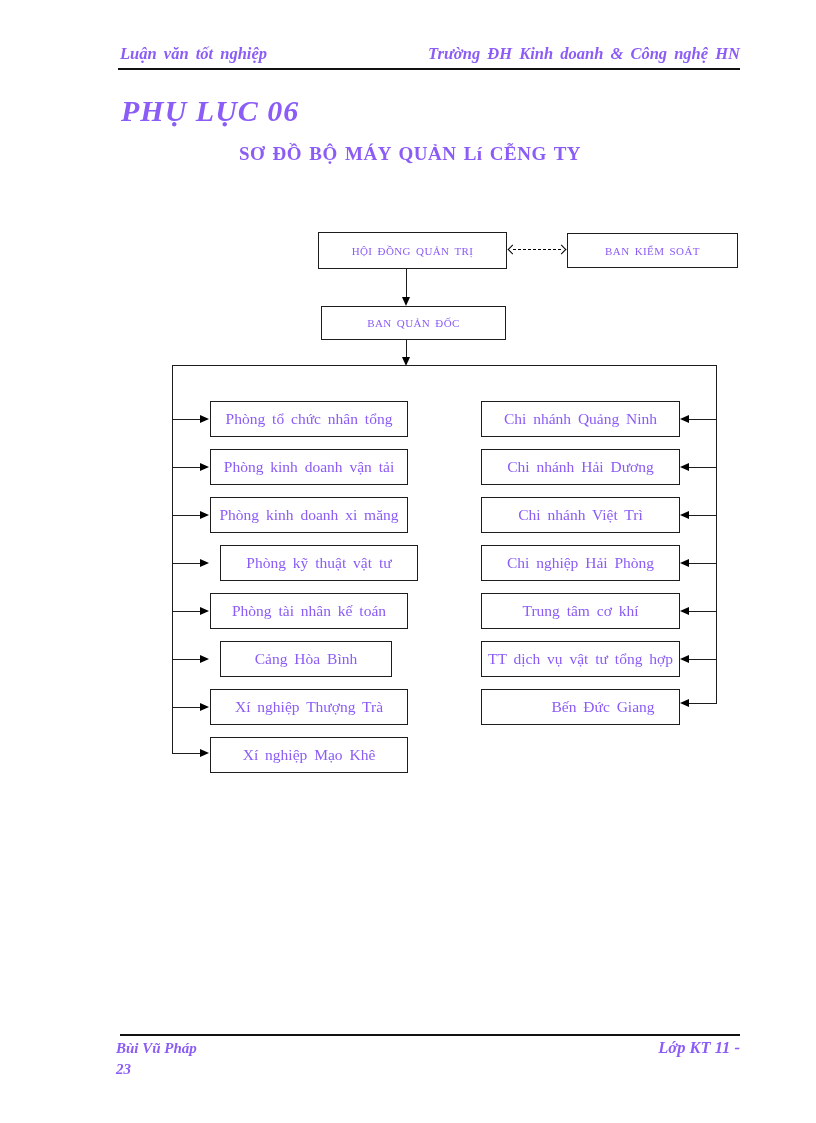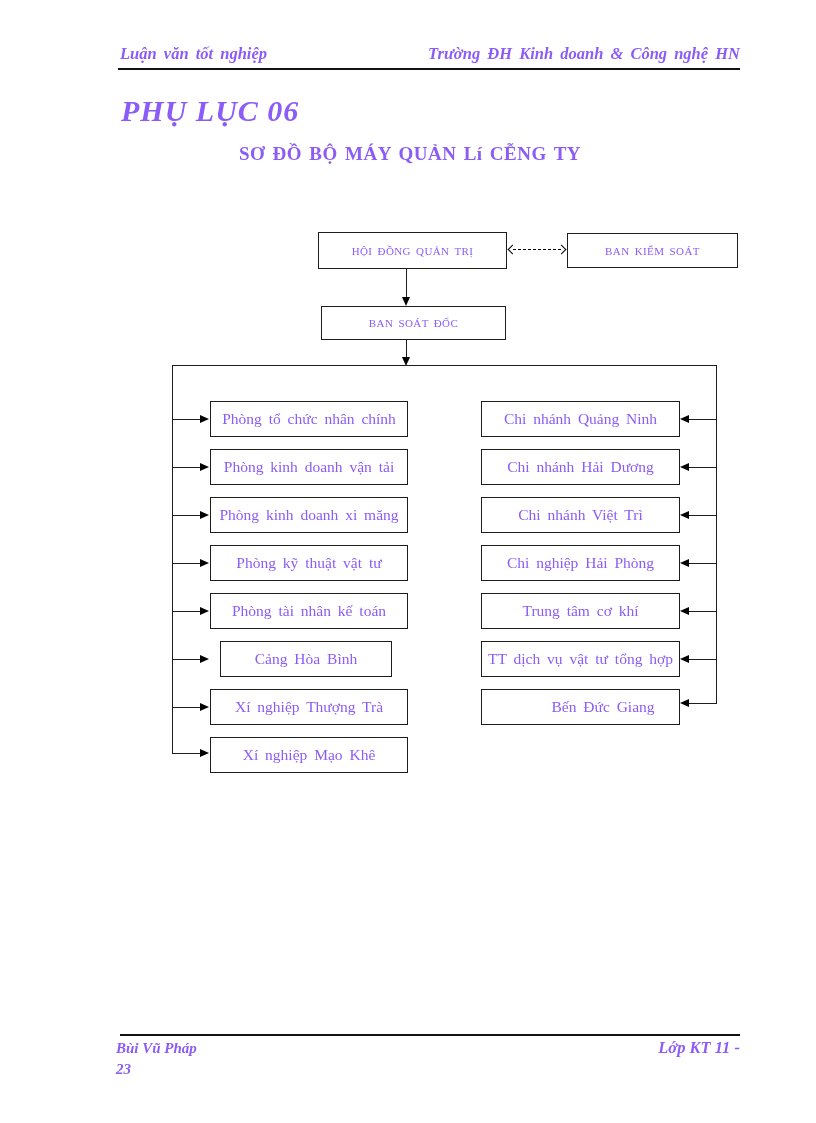--- a/index.html
+++ b/index.html
@@ -66,21 +66,21 @@
     <div class="dashed-connector" style="left:509px;top:243px;width:56px;height:13px;">
       <span class="chev chev-l"></span>
       <span class="dash-line"></span>
       <span class="chev chev-r"></span>
     </div>
 
     <div class="vline" style="left:406px;top:269px;height:29px;"></div>
     <div class="ah-down" style="left:402px;top:297px;"></div>
 
     <div class="node node-top" style="left:321px;top:306px;width:185px;height:34px;">
-      <span>BAN SOÁT ĐỐC</span>
+      <span>BAN QUẢN ĐỐC</span>
     </div>
 
     <div class="vline" style="left:406px;top:340px;height:18px;"></div>
     <div class="ah-down" style="left:402px;top:357px;"></div>
 
     <div class="hline" style="left:172px;top:365px;width:545px;"></div>
     <div class="vline" style="left:172px;top:365px;height:389px;"></div>
     <div class="vline" style="left:716px;top:365px;height:339px;"></div>
 
     <div class="hline" style="left:173px;top:419px;width:28px;"></div>
@@ -109,29 +109,29 @@
     <div class="hline" style="left:688px;top:563px;width:28px;"></div>
       <div class="ah-left" style="left:680px;top:559px;"></div>
     <div class="hline" style="left:688px;top:611px;width:28px;"></div>
       <div class="ah-left" style="left:680px;top:607px;"></div>
     <div class="hline" style="left:688px;top:659px;width:28px;"></div>
       <div class="ah-left" style="left:680px;top:655px;"></div>
     <div class="hline" style="left:688px;top:703px;width:28px;"></div>
       <div class="ah-left" style="left:680px;top:699px;"></div>
 
     <div class="node unit" style="left:210px;top:401px;width:198px;height:36px;">
-        <span>Phòng tổ chức nhân chính</span>
+        <span>Phòng tổ chức nhân tổng</span>
       </div>
     <div class="node unit" style="left:210px;top:449px;width:198px;height:36px;">
         <span>Phòng kinh doanh vận tải</span>
       </div>
     <div class="node unit" style="left:210px;top:497px;width:198px;height:36px;">
         <span>Phòng kinh doanh xi măng</span>
       </div>
-    <div class="node unit" style="left:210px;top:545px;width:198px;height:36px;">
+    <div class="node unit" style="left:220px;top:545px;width:198px;height:36px;">
         <span>Phòng kỹ thuật vật tư</span>
       </div>
     <div class="node unit" style="left:210px;top:593px;width:198px;height:36px;">
         <span>Phòng tài nhân kế toán</span>
       </div>
     <div class="node unit" style="left:220px;top:641px;width:172px;height:36px;">
         <span>Cảng Hòa Bình</span>
       </div>
     <div class="node unit" style="left:210px;top:689px;width:198px;height:36px;">
         <span>Xí nghiệp Thượng Trà</span>

